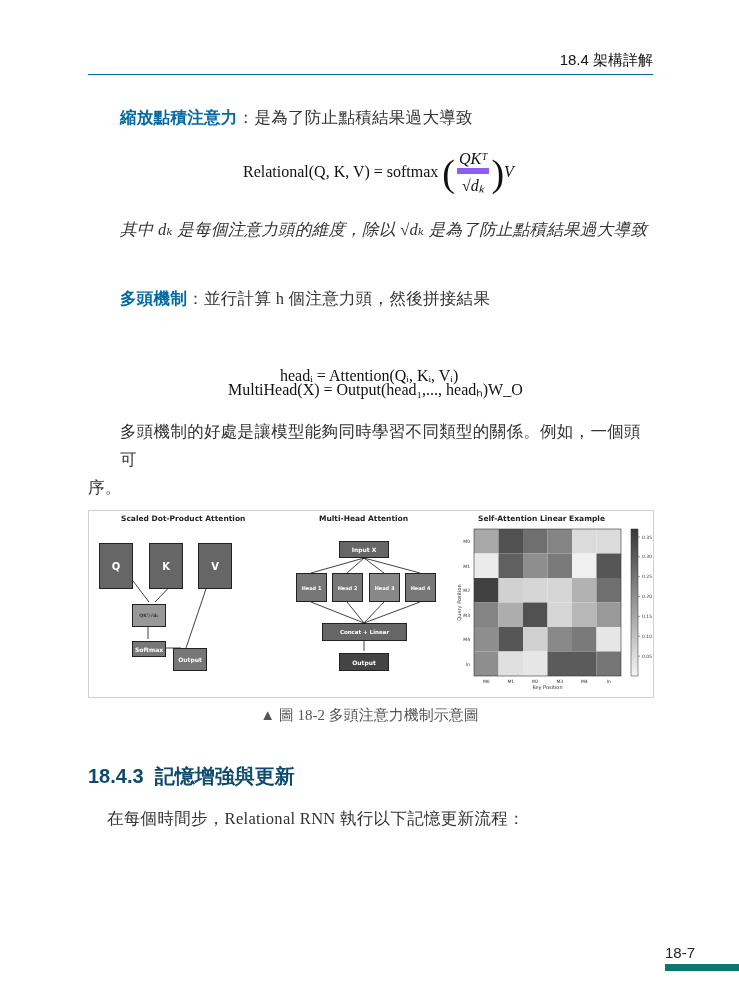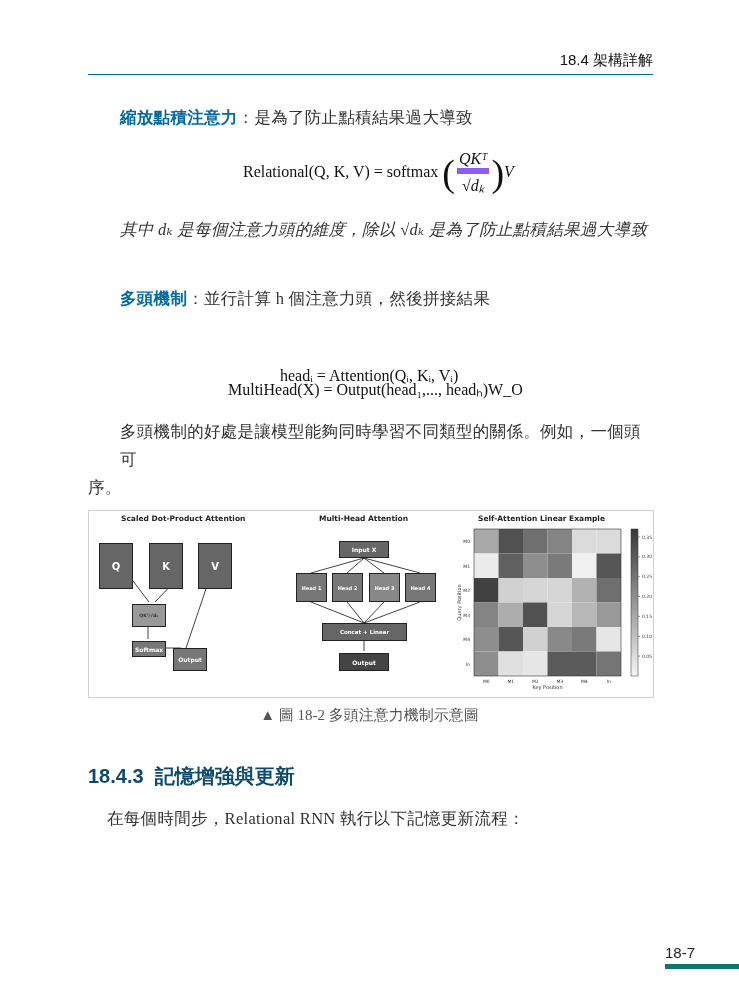--- a/index.html
+++ b/index.html
@@ -12,21 +12,21 @@
   .eq i{font-style:italic;}
   .frac{display:inline-block;vertical-align:middle;text-align:center;margin:0 2px;}
   .frac .num{display:block;border-bottom:6px solid #8b5cf6;padding:0 2px;font-style:italic;}
   .frac .den{display:block;font-style:italic;}
   .paren{font-size:38px;vertical-align:middle;font-weight:100;}
   .fig{position:absolute;left:88px;top:510px;width:564px;height:186px;border:1px solid #d0d0d0;background:#fff;}
   .fig-sub-title{position:absolute;top:3px;font-family:"DejaVu Sans",sans-serif;font-weight:bold;font-size:7.5px;color:#222;}
   .box{position:absolute;border:1px solid #222;color:#fff;font-family:"DejaVu Sans",sans-serif;font-weight:bold;display:flex;align-items:center;justify-content:center;box-sizing:border-box;}
   .caption{position:absolute;left:0;width:739px;top:706px;text-align:center;font-size:15px;color:#555;}
   .h2{position:absolute;left:88px;top:763px;font-family:"Liberation Sans","DejaVu Sans",sans-serif;font-size:20px;font-weight:bold;color:#0c4a6e;}
-  .footer{position:absolute;left:665px;top:944px;width:74px;border-bottom:5px solid #0f766e;}
+  .footer{position:absolute;left:665px;top:944px;width:74px;border-bottom:7px solid #0f766e;}
   .pnum{font-family:"Liberation Sans",sans-serif;font-size:15px;color:#222;padding-bottom:3px;}
   svg text{font-family:"DejaVu Sans",sans-serif;}
 </style>
 </head>
 <body>
 
 <div class="hdr">
   <span class="hdr-title">18.4  架構詳解</span>
 </div>
 

